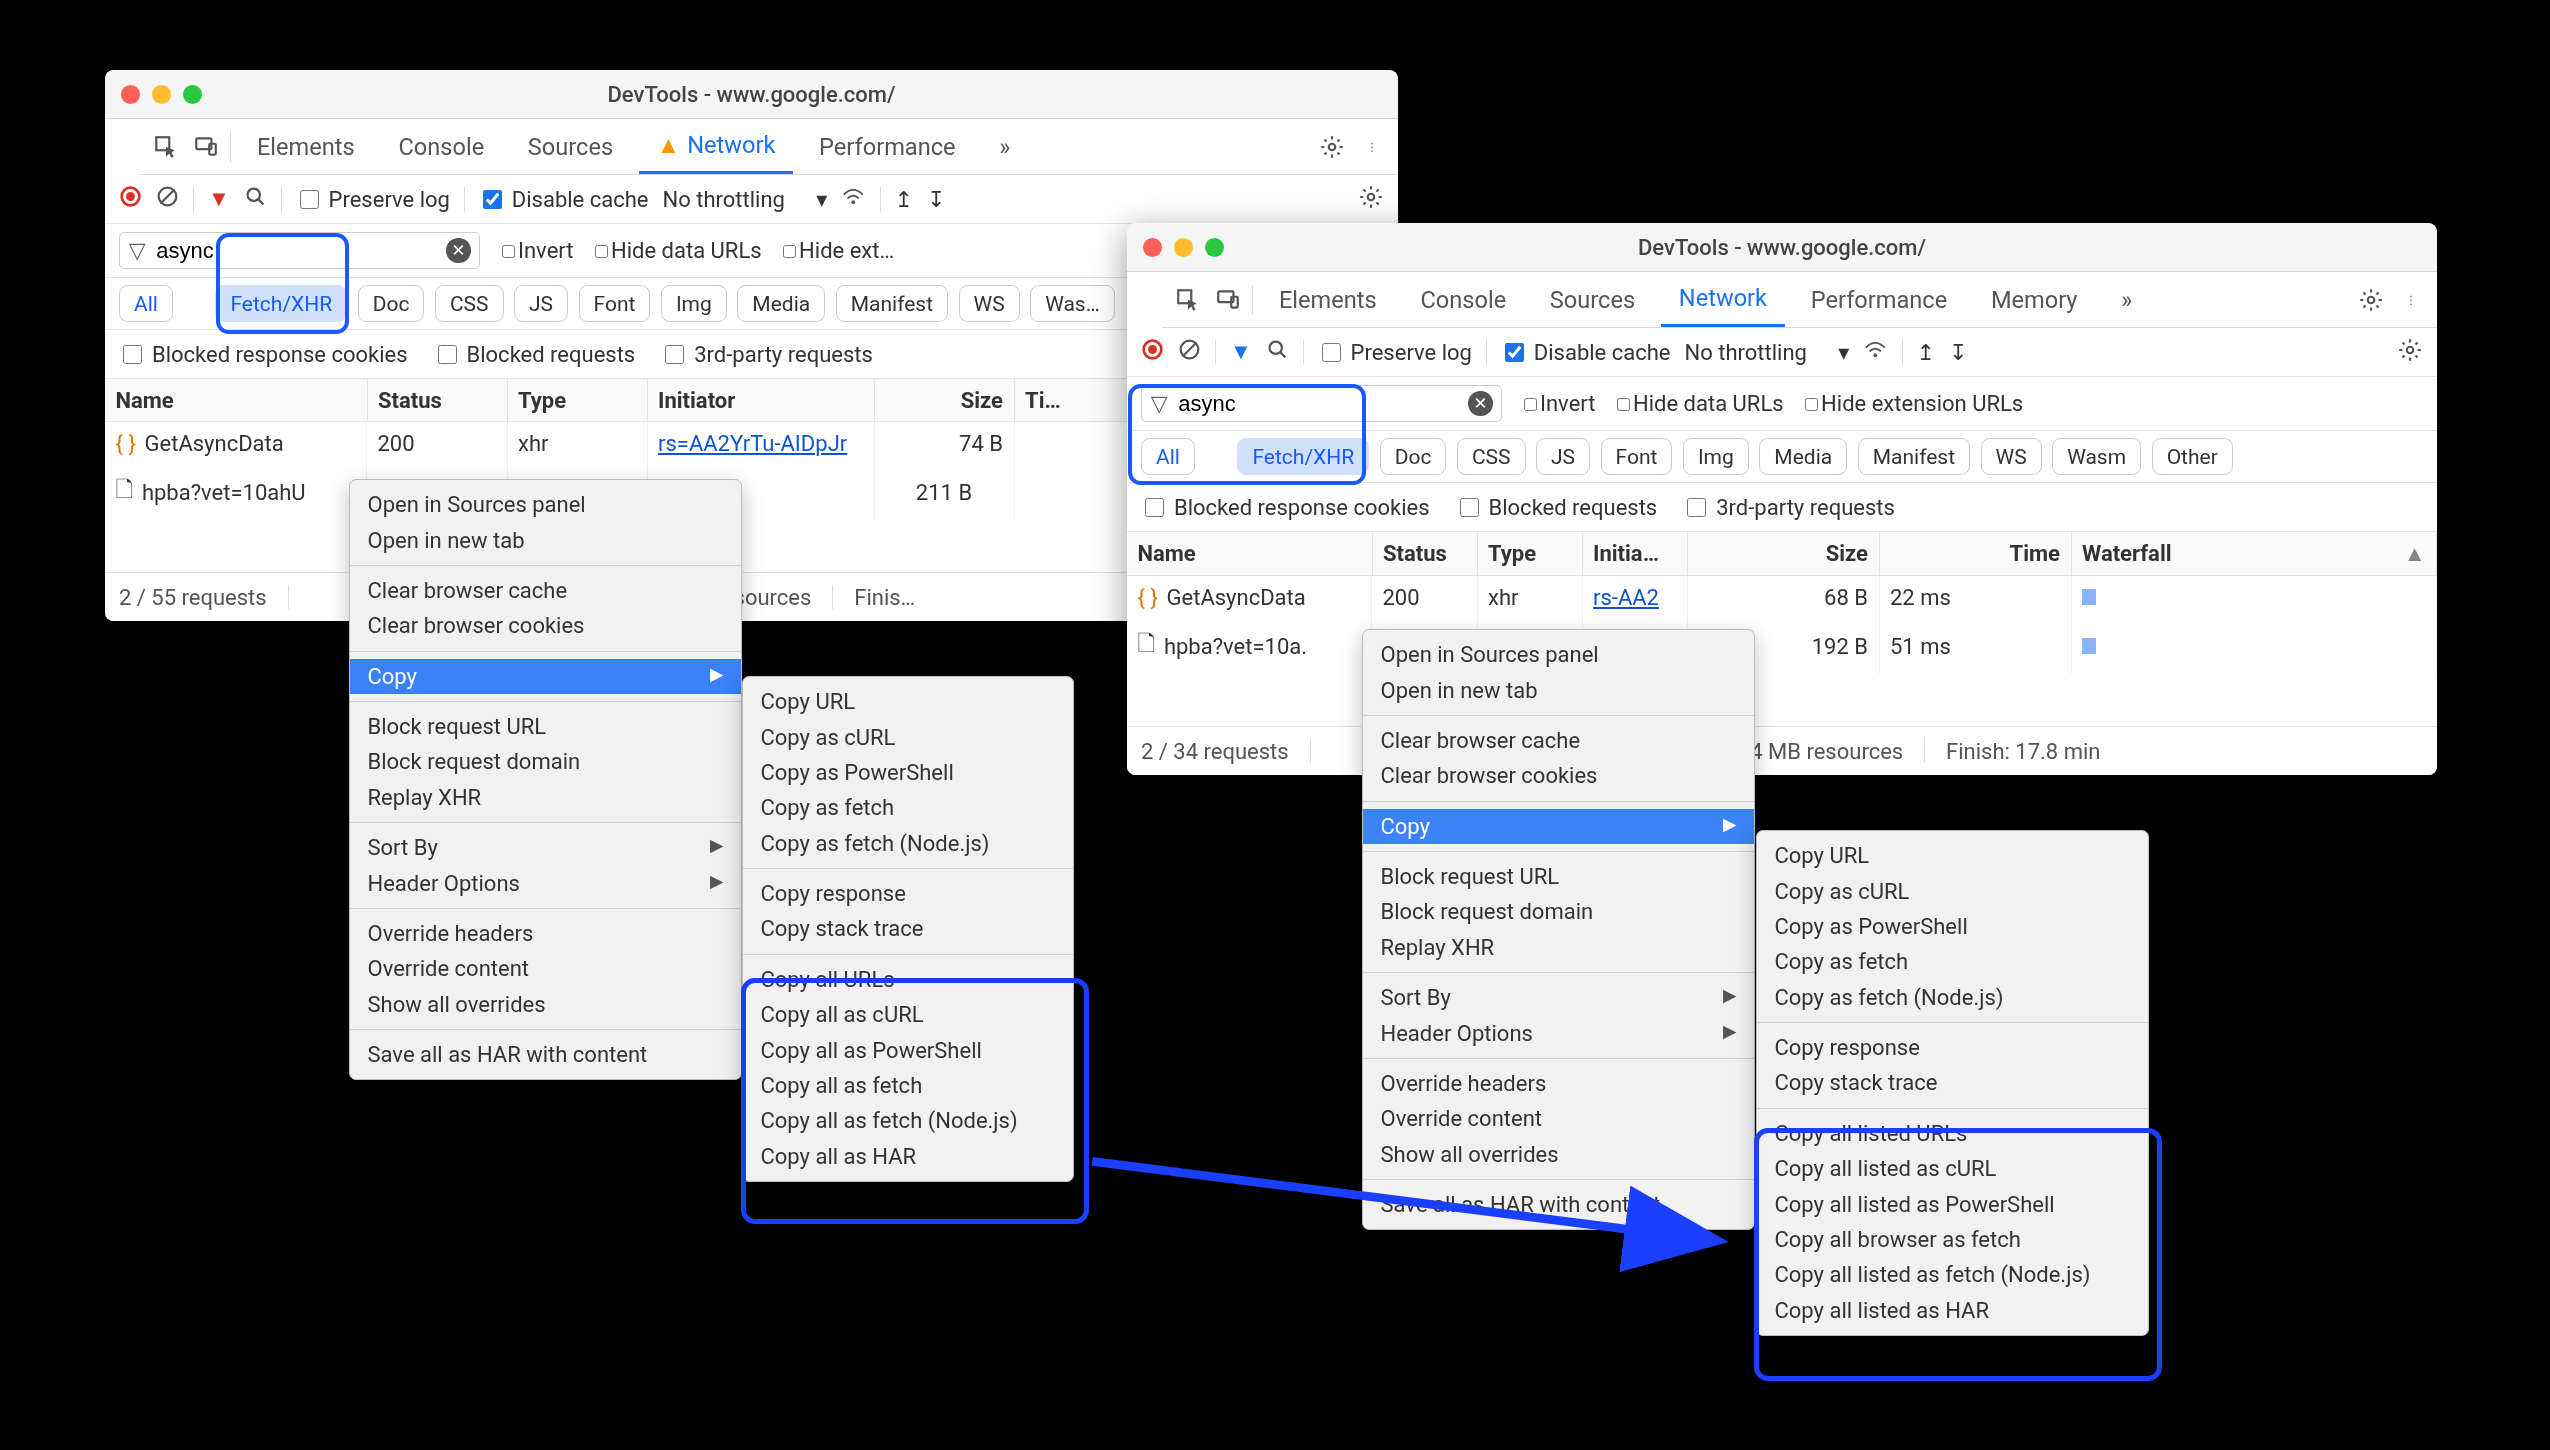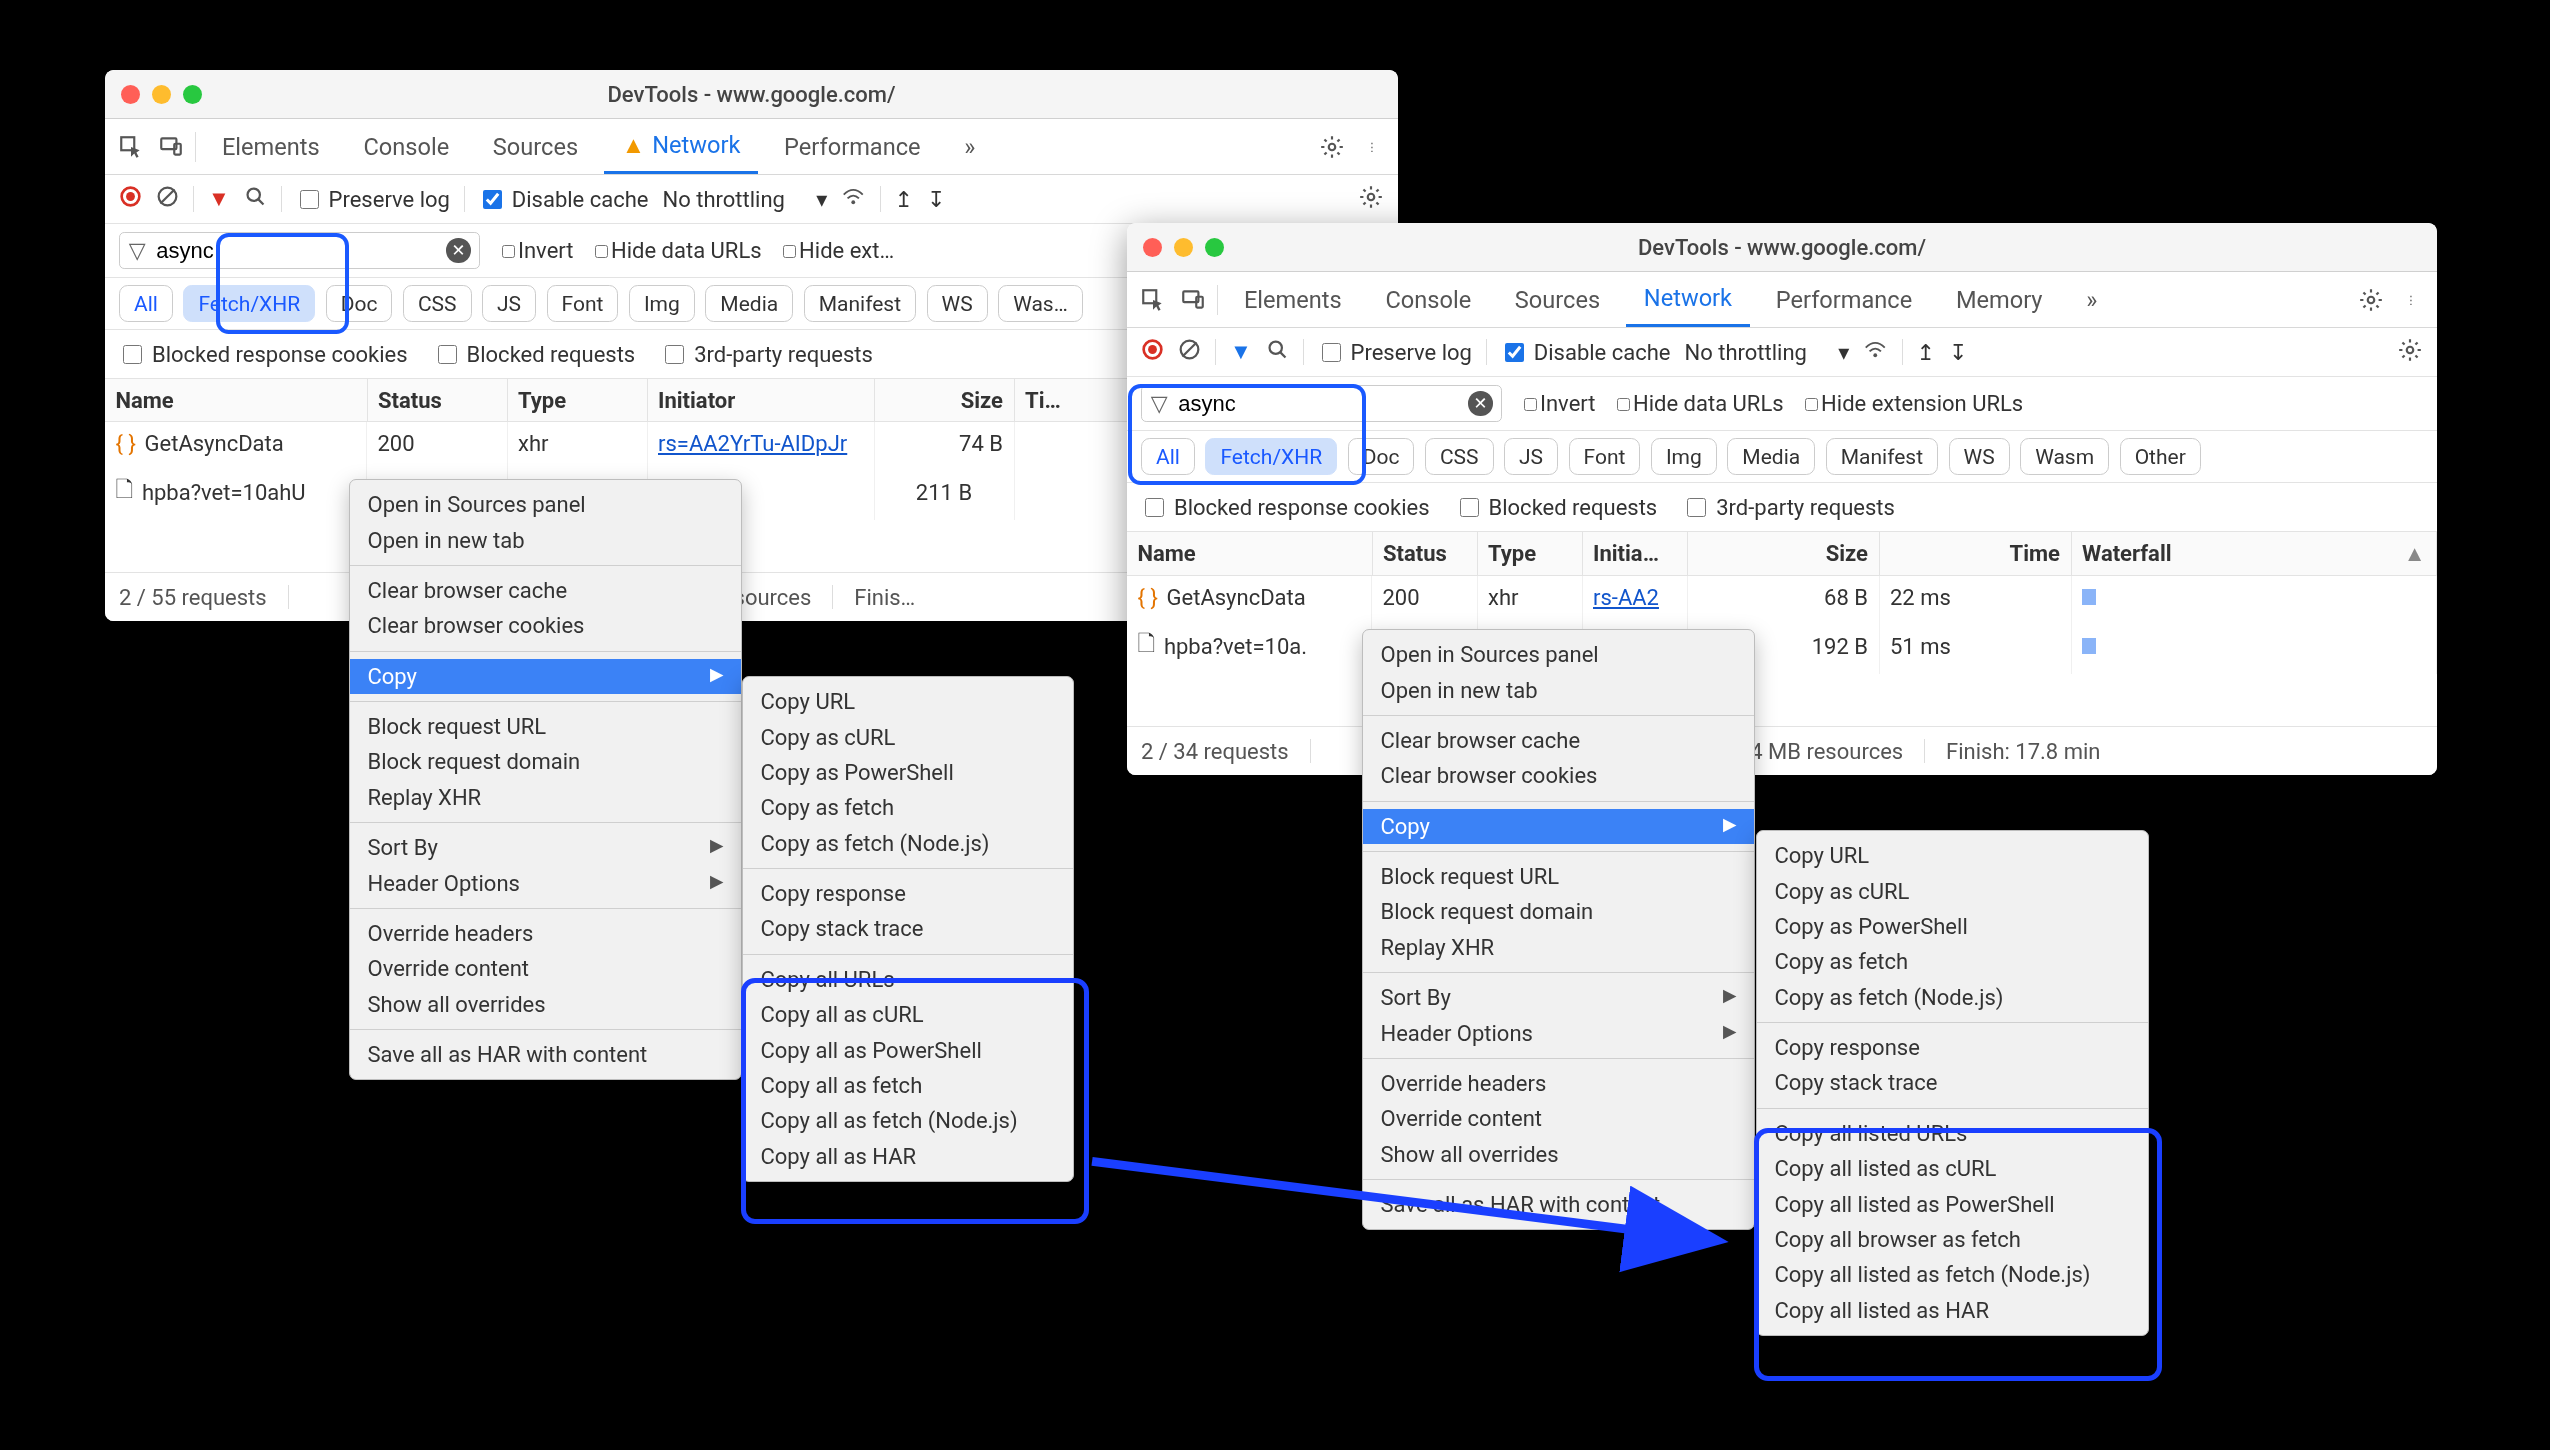--- a/index.html
+++ b/index.html
@@ -38,20 +38,21 @@
   .tl.yellow { background: #febc2e; }
   .tl.green { background: #28c840; }
   .title-text { position: absolute; left: 50%; transform: translateX(-50%); font-size: 22px; color:#444; font-weight: 500; }
   .tabs {
     display: flex;
     align-items: center;
     height: 56px;
     border-bottom: 0.9px solid #d8d8d8;
     padding: 0 10.5px;
     gap: 8.7px;
+    margin-left: 35px;
   }
   .tabs .tab {
     padding: 0 17.5px;
     font-size: 23.6px;
     color: #555;
     height: 100%;
     display: flex;
     align-items: center;
     cursor: pointer;
     white-space: nowrap;
@@ -106,21 +107,21 @@
   }
   .chip {
     border: 0.9px solid #ccc;
     border-radius: 8.7px;
     padding: 5.2px 14px;
     font-size: 21px;
     cursor: pointer;
     background:#fff;
     white-space: nowrap;
   }
-  .chip.active { background: #cfe0fb; color: #1a59ff; border-color:#cfe0fb; }
+  .chip.active { background: #cfe0fb; color: #1a59ff; border-color:#cfe0fb;margin-left:32px; }
   .chip.all-active { color:#1a59ff; }
   .filterchecks {
     display: flex;
     align-items: center;
     height: 49px;
     gap: 26px;
     padding: 0 14px;
     border-bottom: 0.9px solid #e3e3e3;
     font-size:22px;
   }

